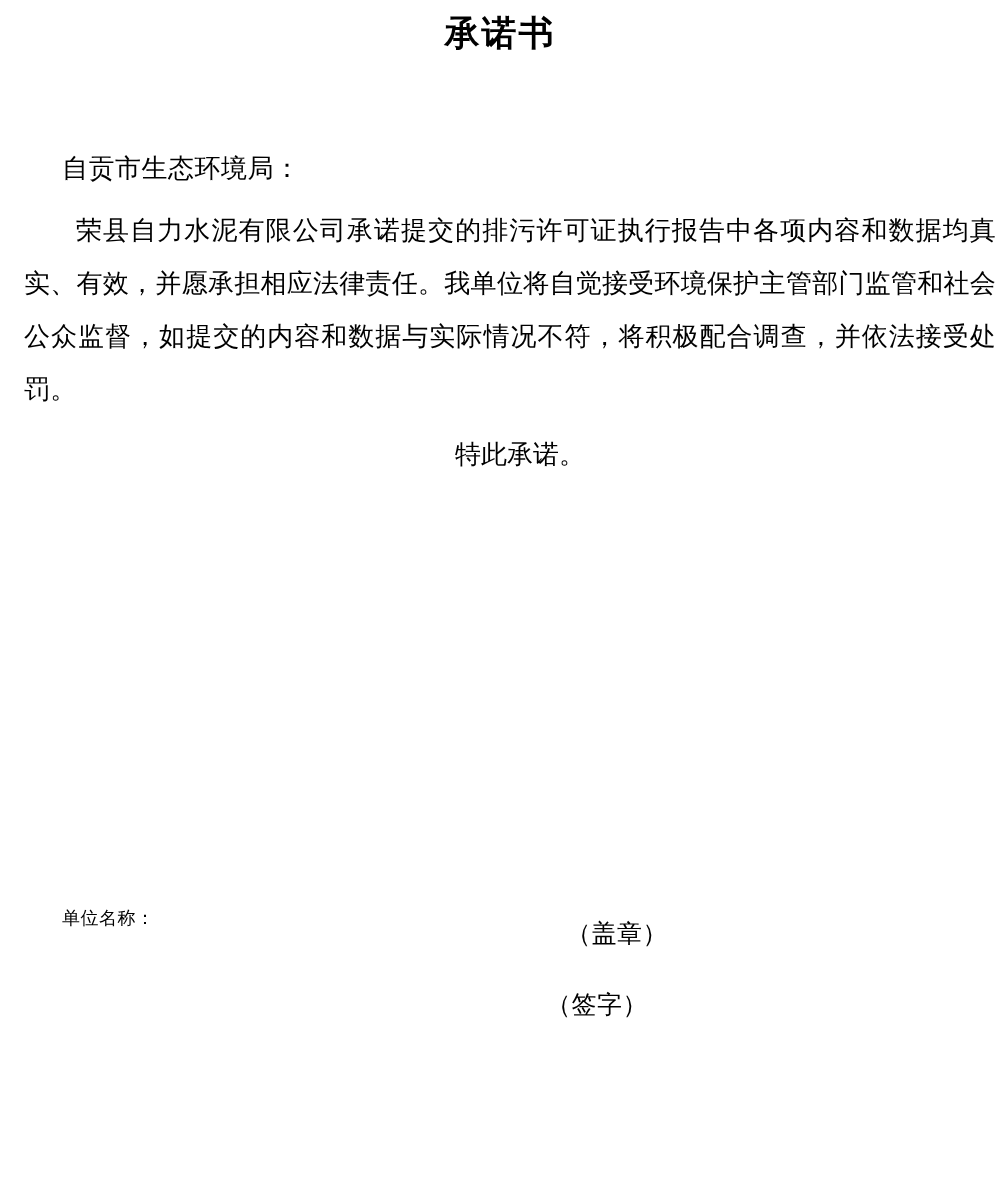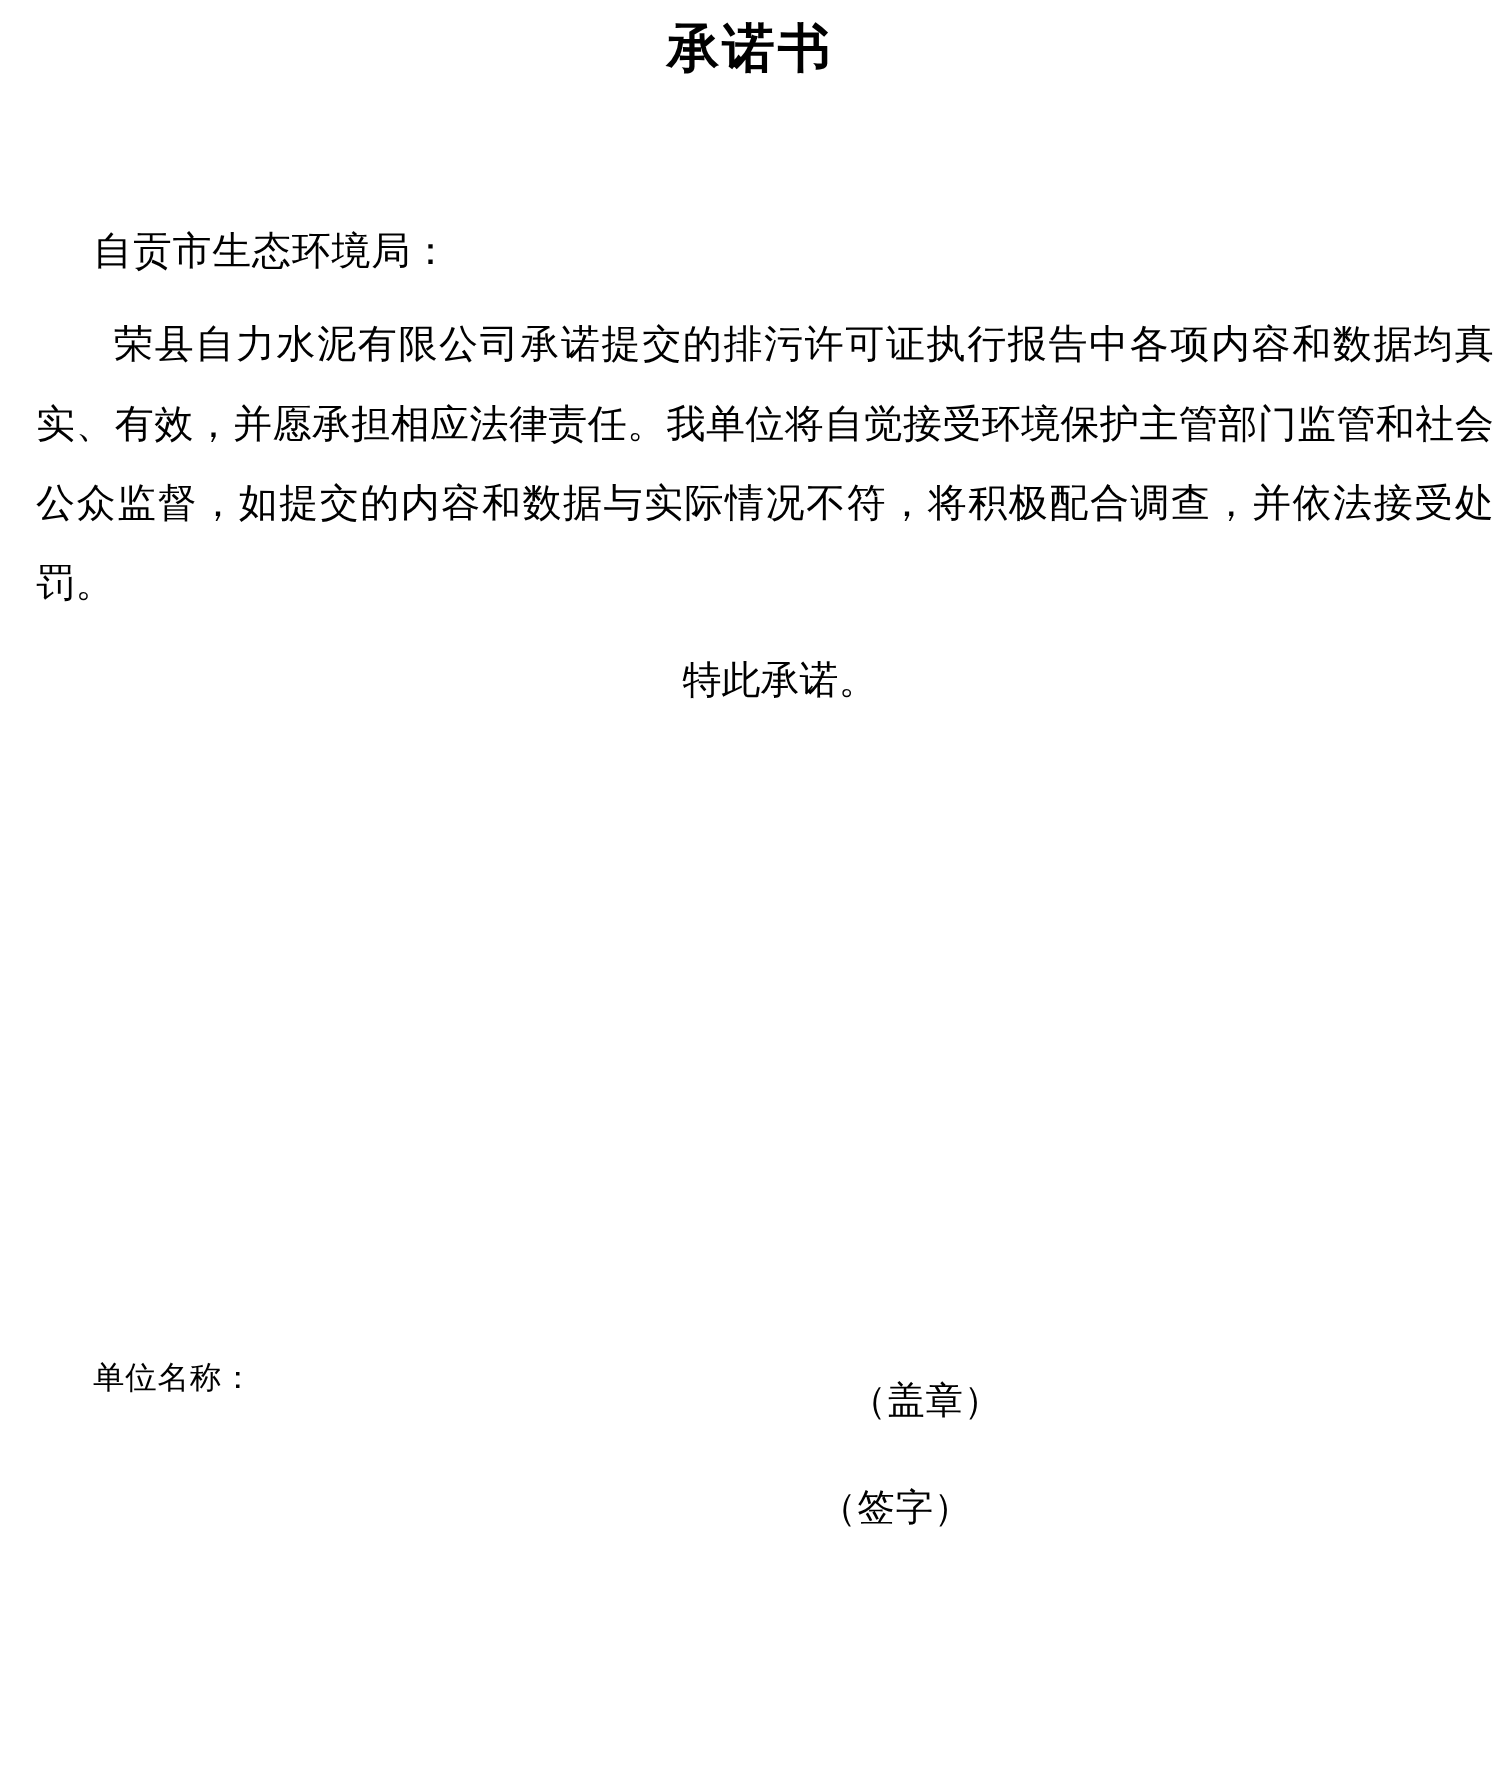--- a/index.html
+++ b/index.html
@@ -72,21 +72,21 @@
     width: 1000px;
   }
   .sign-row {
     position: relative;
     height: 71px;
   }
   .sign-label {
     position: absolute;
     left: 62px;
     top: 0;
-    font-size: 21px;
+    font-size: 18px;
     line-height: 36px;
     letter-spacing: 0.5px;
     white-space: pre;
   }
   .sign-note {
     position: absolute;
     top: 16px;
     font-size: 25px;
     line-height: 36px;
     letter-spacing: 0.5px;

